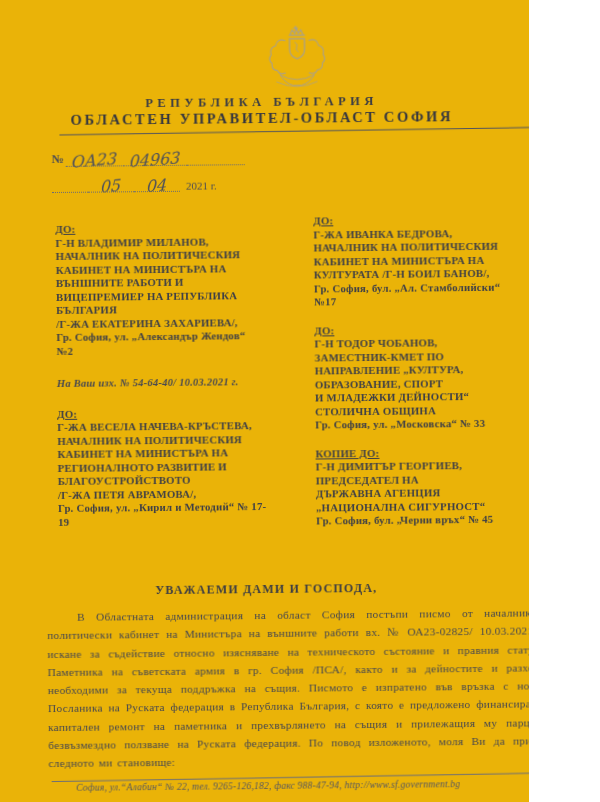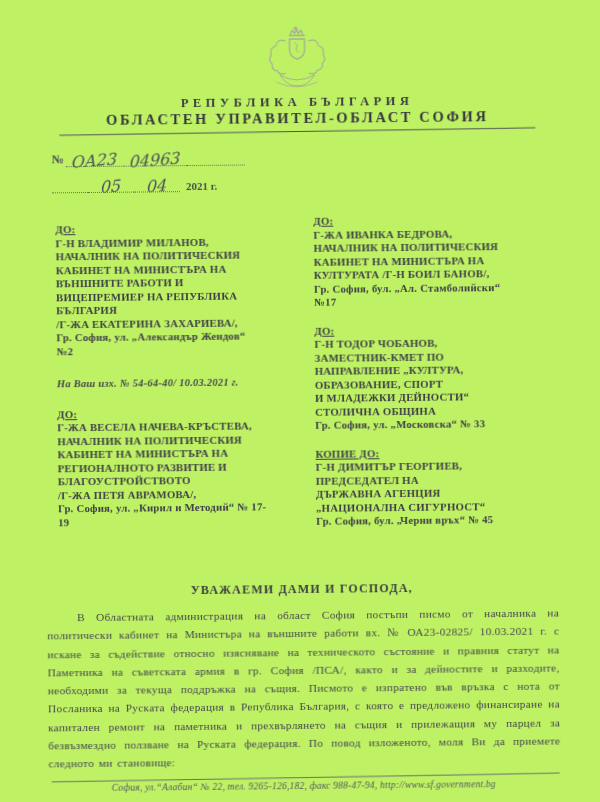--- a/index.html
+++ b/index.html
@@ -1,21 +1,21 @@
 <!DOCTYPE html>
 <html lang="bg"><head>
 <meta charset="utf-8">
 <style>
   html,body{margin:0;padding:0;}
   body{
     width:600px;height:802px;background:#ffffff;
     font-family:"Liberation Serif","DejaVu Serif",serif;
     color:#3f3f47;overflow:hidden;
   }
-  .page{position:relative;width:600px;height:802px;background:#bef264;overflow:hidden;}
+  .page{position:relative;width:529px;height:802px;background:#eab308;overflow:hidden;}
   .content{position:absolute;inset:0;transform:rotate(-0.55deg);filter:blur(0.2px) contrast(98%);}
 
   
   .emblem{position:absolute;left:256px;top:24px;width:88px;height:74px;opacity:.8;filter:blur(0.4px);}
   .republic{position:absolute;left:0;top:95px;width:100%;text-align:center;
     font-weight:700;font-size:12.5px;letter-spacing:4.5px;color:#3a3b42;white-space:nowrap;}
   .office{position:absolute;left:0;top:110px;width:100%;text-align:center;
     font-weight:700;font-size:14.5px;letter-spacing:2.6px;color:#35363d;white-space:nowrap;}
   .office-rule{position:absolute;left:62px;top:131px;width:476px;height:0;
     border-top:1.6px solid #52535b;transform:rotate(-0.35deg);}
@@ -23,21 +23,21 @@
   
   .registry{position:absolute;left:54px;top:146px;font-size:11px;font-weight:700;color:#4a4b53;}
   .reg-line{height:26px;white-space:nowrap;}
   .no-label{font-size:12px;margin-right:2px;}
   .dotted{display:inline-block;border-bottom:1.6px dotted #6a6b73;min-width:34px;
     text-align:center;padding:0 6px;height:18px;vertical-align:bottom;}
   .dotted.tail{min-width:46px;}
   .dotted.lead{min-width:24px;}
   .hw{font-family:"DejaVu Serif",serif;font-style:italic;font-size:16px;font-weight:400;
     color:#4c4f5a;display:inline-block;transform:rotate(-4deg) skewX(-8deg);position:relative;top:3px;}
-  .year{font-size:11px;font-weight:700;margin-left:6px;}
+  .year{font-size:11px;font-weight:400;margin-left:6px;}
 
   
   .col{position:absolute;font-size:10.8px;font-weight:700;line-height:13.5px;
     color:#3c3d45;letter-spacing:.2px;}
   .col-left{left:57px;top:221px;width:254px;}
   .col-right{left:315px;top:215px;width:250px;}
   .addr-label{text-decoration:underline;margin-bottom:0;}
   .addr-block{margin-bottom:15px;}
   .ref-line{font-style:italic;font-weight:700;font-size:10.6px;color:#46474f;
     margin:19px 0 17px 0;white-space:nowrap;}

